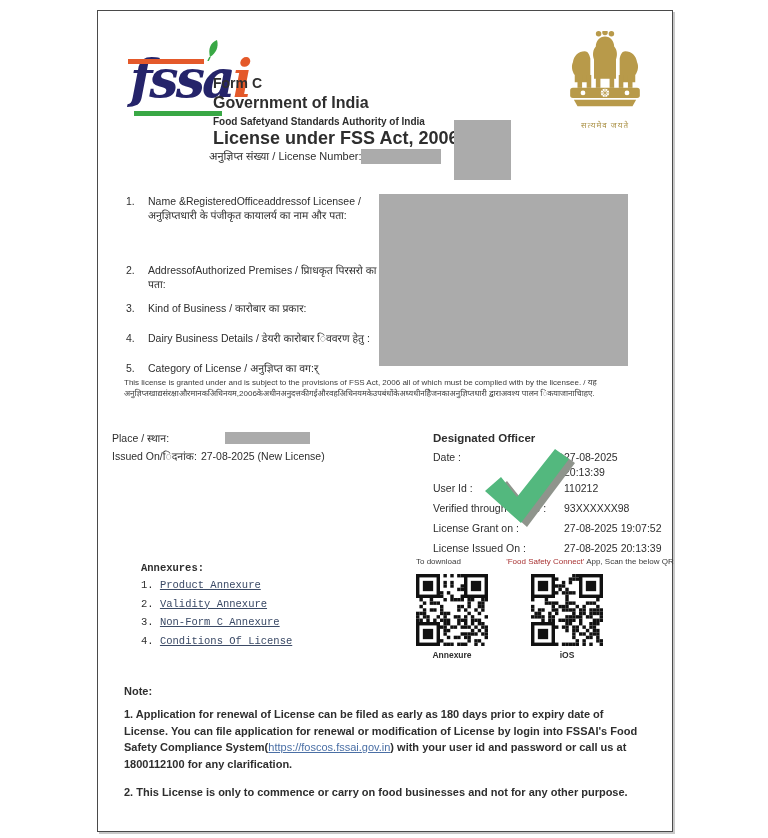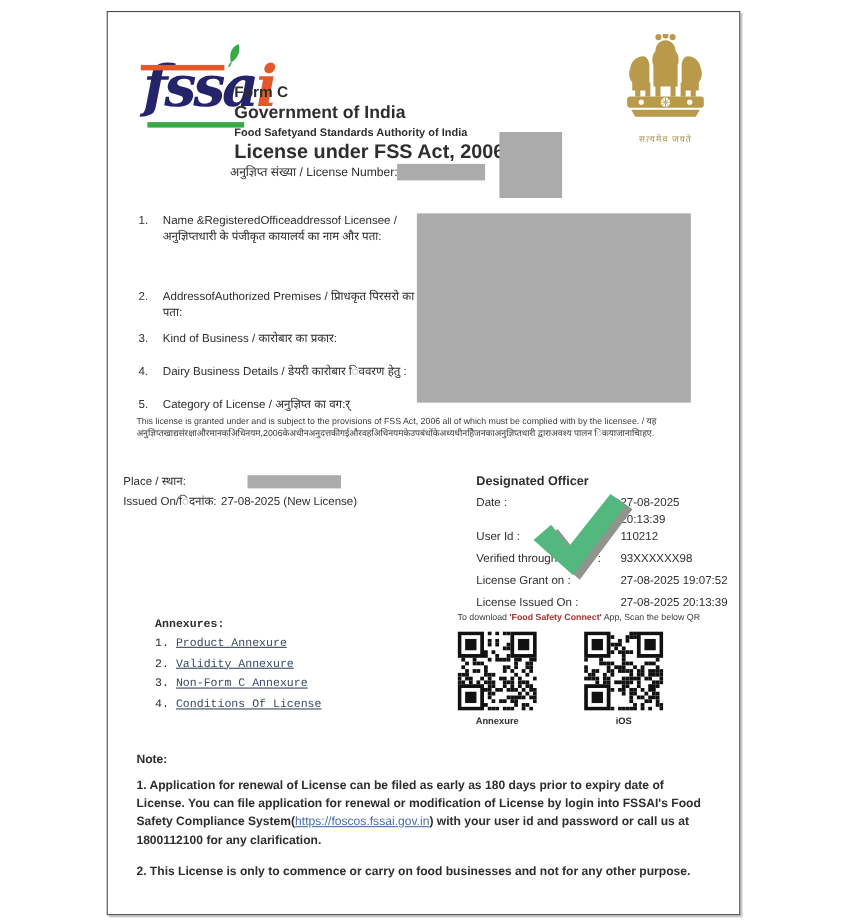--- a/index.html
+++ b/index.html
@@ -63,21 +63,21 @@
   .officer-value { white-space:pre-wrap; }
   .checkmark { position:absolute; left:381px; top:430px; width:96px; height:98px; pointer-events:none; }
   
   .annexures { position:absolute; left:43px; top:551px; font-size:10.5px;font-family:Liberation Mono, monospace; }
   .annexures-title { font-weight:bold; margin-bottom:2px; }
   .annexure-item { line-height:18.5px; }
   .annexure-link { color:#3b4a66; text-decoration:underline; cursor:pointer; }
   
   .qr-section { position:absolute; left:318px; top:546px; width:240px; }
   .qr-caption { font-size:8px; color:#3a3a3a; white-space:nowrap; }
-  .qr-caption .app-name { color:#a83232; font-weight:bold; }
+  .qr-caption .app-name { color:#a83232; font-weight:normal;margin-left:43px; }
   .qr-row { display:flex; margin-top:8px; }
   .qr-block { width:72px; text-align:center; }
   .qr-block + .qr-block { margin-left:43px; }
   .qr-box { width:72px; height:72px; background:#fff; }
   .qr-label { font-size:8.5px; font-weight:bold; margin-top:4px; }
   
   .note { position:absolute; left:26px; top:674px; width:524px; font-size:11px; font-weight:bold; }
   .note-title { margin-bottom:9px; }
   .note-p1 { line-height:16.5px; margin-bottom:12px; }
   .note-link { color:#4a6fa5; font-weight:normal; text-decoration:underline; cursor:pointer; }

